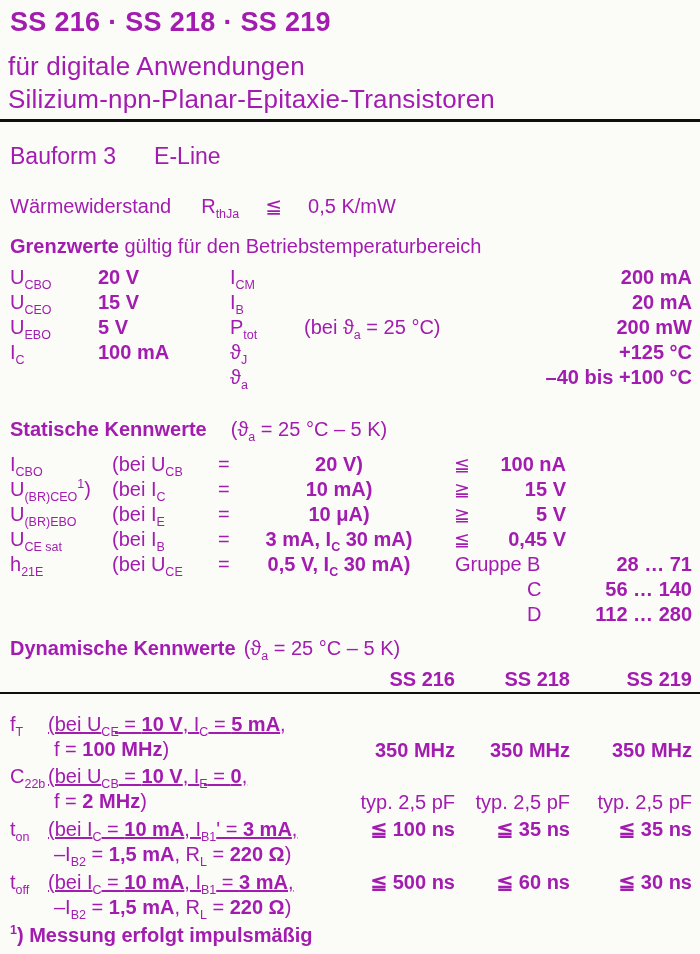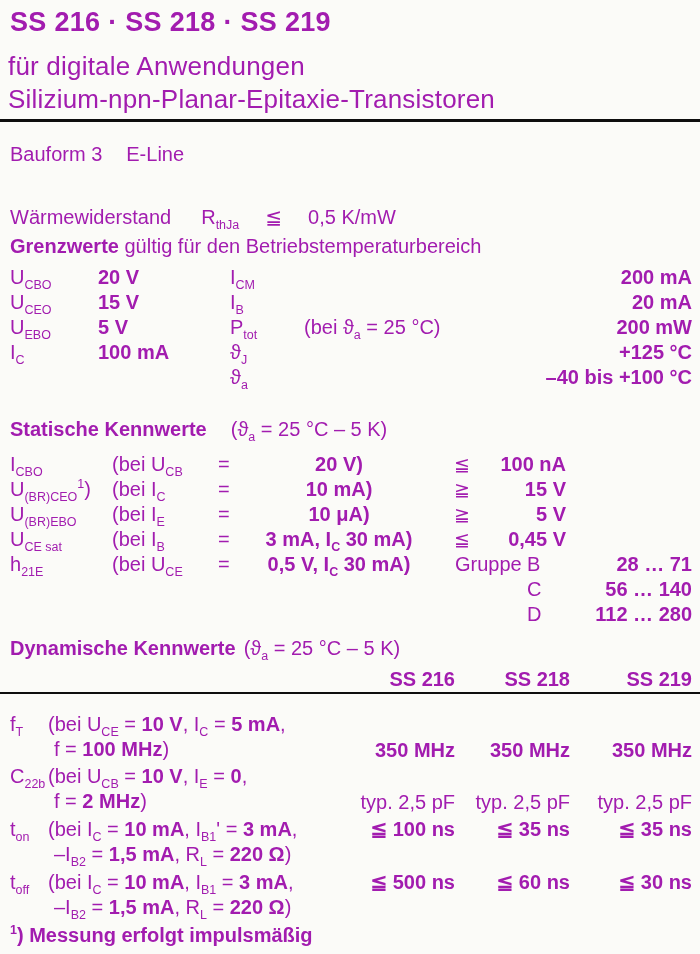--- a/index.html
+++ b/index.html
@@ -13,22 +13,22 @@
   sub{font-size:12.5px;line-height:0;}
   sup{font-size:12.5px;line-height:0;}
   b{font-weight:700;}
 
   .title{left:10px;top:7px;font-size:27px;font-weight:700;letter-spacing:.3px;}
   .subtitle{left:8px;top:50px;font-size:26px;font-weight:400;line-height:33px;letter-spacing:.2px;}
   .rule{left:0;width:700px;background:#0e0e0e;}
   .rule1{top:119px;height:3px;}
   .rule2{top:692px;height:2px;}
 
-  .bauform{left:10px;top:143px;font-size:20px;display:flex;gap:24px;}
-  .thermal{left:10px;top:205px;font-size:20px;display:flex;align-items:baseline;}
+  .bauform{left:10px;top:143px;font-size:23px;display:flex;gap:38px;}
+  .thermal{left:10px;top:194px;font-size:20px;display:flex;align-items:baseline;}
   .thermal .t-sym{margin-left:30px;}
   .thermal .t-rel{margin-left:26px;}
   .thermal .t-val{margin-left:26px;text-align:right;}
 
   .sec-heading{font-size:20px;}
   .hb{font-weight:700;}
   .limits-heading{left:10px;top:235px;}
   .static-heading{left:10px;top:418px;}
   .static-heading .hc{margin-left:24px;}
   .dynamic-heading{left:10px;top:637px;}
@@ -50,21 +50,21 @@
     display:grid;grid-template-columns:72px 30px 1fr;}
   .gruppe .g-range{text-align:right;font-weight:700;}
 
   .dynhead{left:10px;top:668px;width:682px;font-size:20px;font-weight:700;
     display:grid;grid-template-columns:38px 302px 105px 115px 122px;}
   .dynhead .dh{text-align:right;}
 
   .dynrow{left:10px;width:682px;font-size:20px;line-height:25px;
     display:grid;grid-template-columns:38px 302px 105px 115px 122px;grid-template-rows:25px 26px;}
   .dynrow .d-sym{grid-column:1;grid-row:1;}
-  .dynrow .d-c1{grid-column:2;grid-row:1;}
+  .dynrow .d-c1{grid-column:2;grid-row:1;text-decoration:underline;}
   .dynrow .d-c2{grid-column:2;grid-row:2;padding-left:6px;}
   .dynrow .d-v1{grid-column:3;}
   .dynrow .d-v2{grid-column:4;}
   .dynrow .d-v3{grid-column:5;}
   .dynrow .d-val{grid-row:1/3;text-align:right;font-weight:700;}
   .dynrow.vals-bottom .d-val{align-self:end;}
   .dynrow.vals-top .d-val{align-self:start;}
   .dynrow.vals-normal .d-val{font-weight:400;}
   .row-ft{top:712px;}
   .row-c22b{top:764px;}

